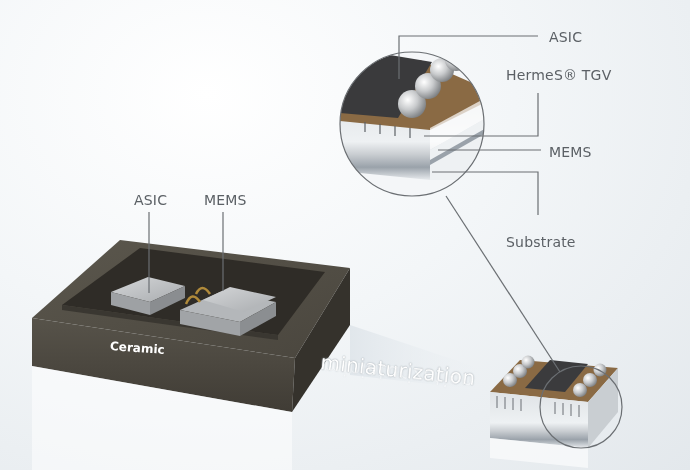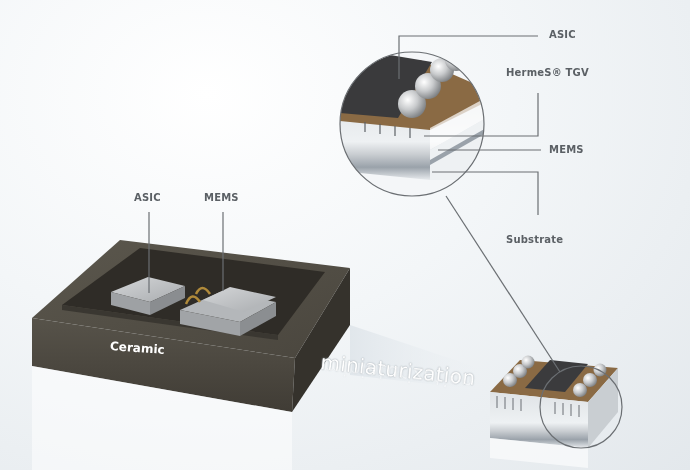--- a/index.html
+++ b/index.html
@@ -1,19 +1,19 @@
 <!DOCTYPE html>
 <html><head>
 <meta charset="utf-8">
 <style>
   html,body{margin:0;padding:0;}
   body{width:690px;height:470px;overflow:hidden;position:relative;
     background:radial-gradient(ellipse at 30% 20%,#ffffff 0%,#f3f6f8 45%,#e3e8ec 100%);
     font-family:"DejaVu Sans",sans-serif;}
-  .label{position:absolute;font-size:10px;color:#5b6065;font-weight:bold;letter-spacing:0.2px;}
+  .label{position:absolute;font-size:14px;color:#5b6065;font-weight:normal;letter-spacing:0.2px;}
   svg{position:absolute;left:0;top:0;}
   .mini-text{position:absolute;left:322px;top:350px;font-size:20px;color:#ffffff;
     transform:rotate(6deg);transform-origin:left top;
     text-shadow:0 0 1px #9aa2a8,0 0 2px #b8c0c6;letter-spacing:0.3px;}
   .mini-reflect{position:absolute;left:322px;top:378px;font-size:20px;color:#ffffff;opacity:0.35;
     transform:rotate(6deg) scaleY(-1);transform-origin:left top;
     text-shadow:0 0 1px #b0b8be;}
   .ceramic-text{position:absolute;left:110px;top:341px;font-size:12px;color:#ffffff;font-weight:bold;
     transform:rotate(4deg);}
 </style>

